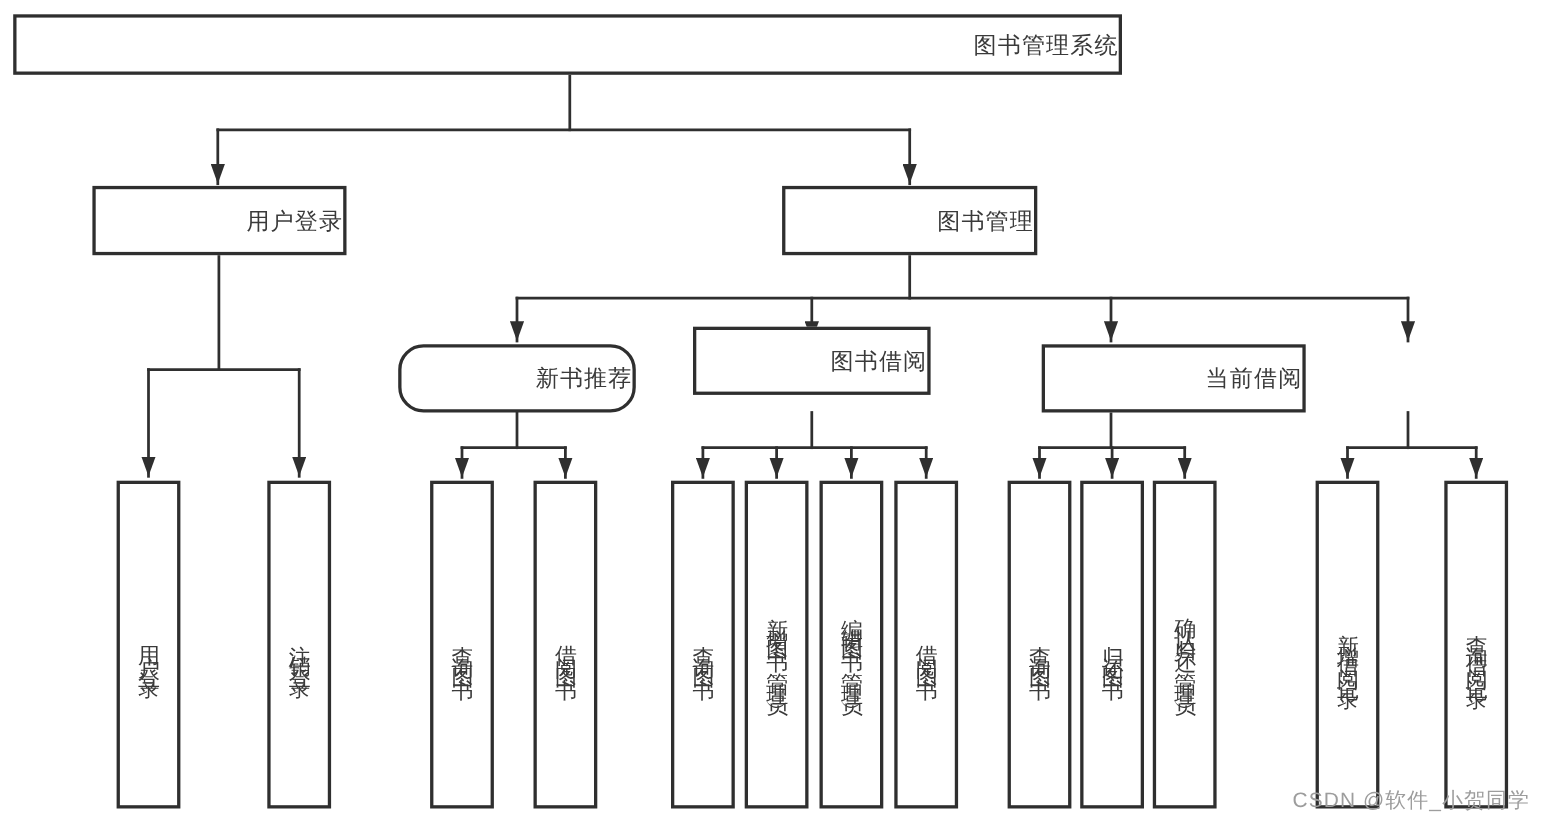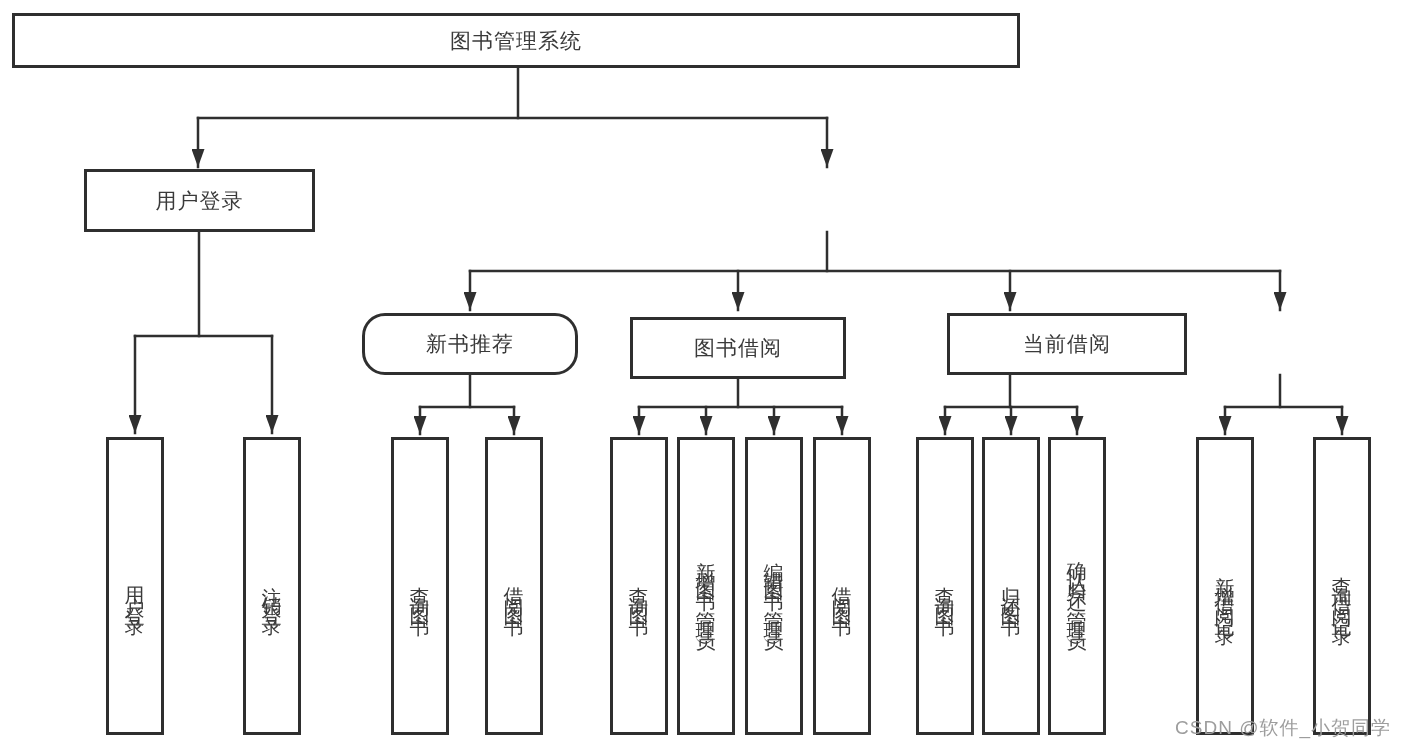--- a/index.html
+++ b/index.html
@@ -29,20 +29,21 @@
     display: flex;
     align-items: center;
     justify-content: center;
     z-index: 2;
     color: #3a3a3a;
   }
   .hnode {
     font-size: 21px;
     letter-spacing: 1px;
     white-space: nowrap;
+    justify-content: flex-end;
   }
   .root-node {
     left: 12px; top: 13px; width: 1008px; height: 55px;
   }
   .leaf {
     top: 437px;
     width: 58px;
     height: 298px;
   }
   .vtext {
@@ -121,25 +122,28 @@
     </g>
   </svg>
 
   <div class="node hnode root-node">
     <span>图书管理系统</span>
   </div>
 
   <div class="node hnode" style="left:84px; top:169px; width:231px; height:63px;">
     <span>用户登录</span>
   </div>
+  <div class="node hnode" style="left:711px; top:169px; width:232px; height:63px;">
+    <span>图书管理</span>
+  </div>
 
   <div class="node hnode" style="left:362px; top:313px; width:216px; height:62px;border-radius:23px;">
     <span>新书推荐</span>
   </div>
-  <div class="node hnode" style="left:630px; top:317px; width:216px; height:62px;">
+  <div class="node hnode" style="left:630px; top:297px; width:216px; height:62px;">
     <span>图书借阅</span>
   </div>
   <div class="node hnode" style="left:902px; top:313px; width:240px; height:62px;margin-left:45px;">
     <span>当前借阅</span>
   </div>
 
   <div class="node leaf" style="left:106px;">
     <span class="vtext">用户登录</span>
   </div>
   <div class="node leaf" style="left:243px;">

